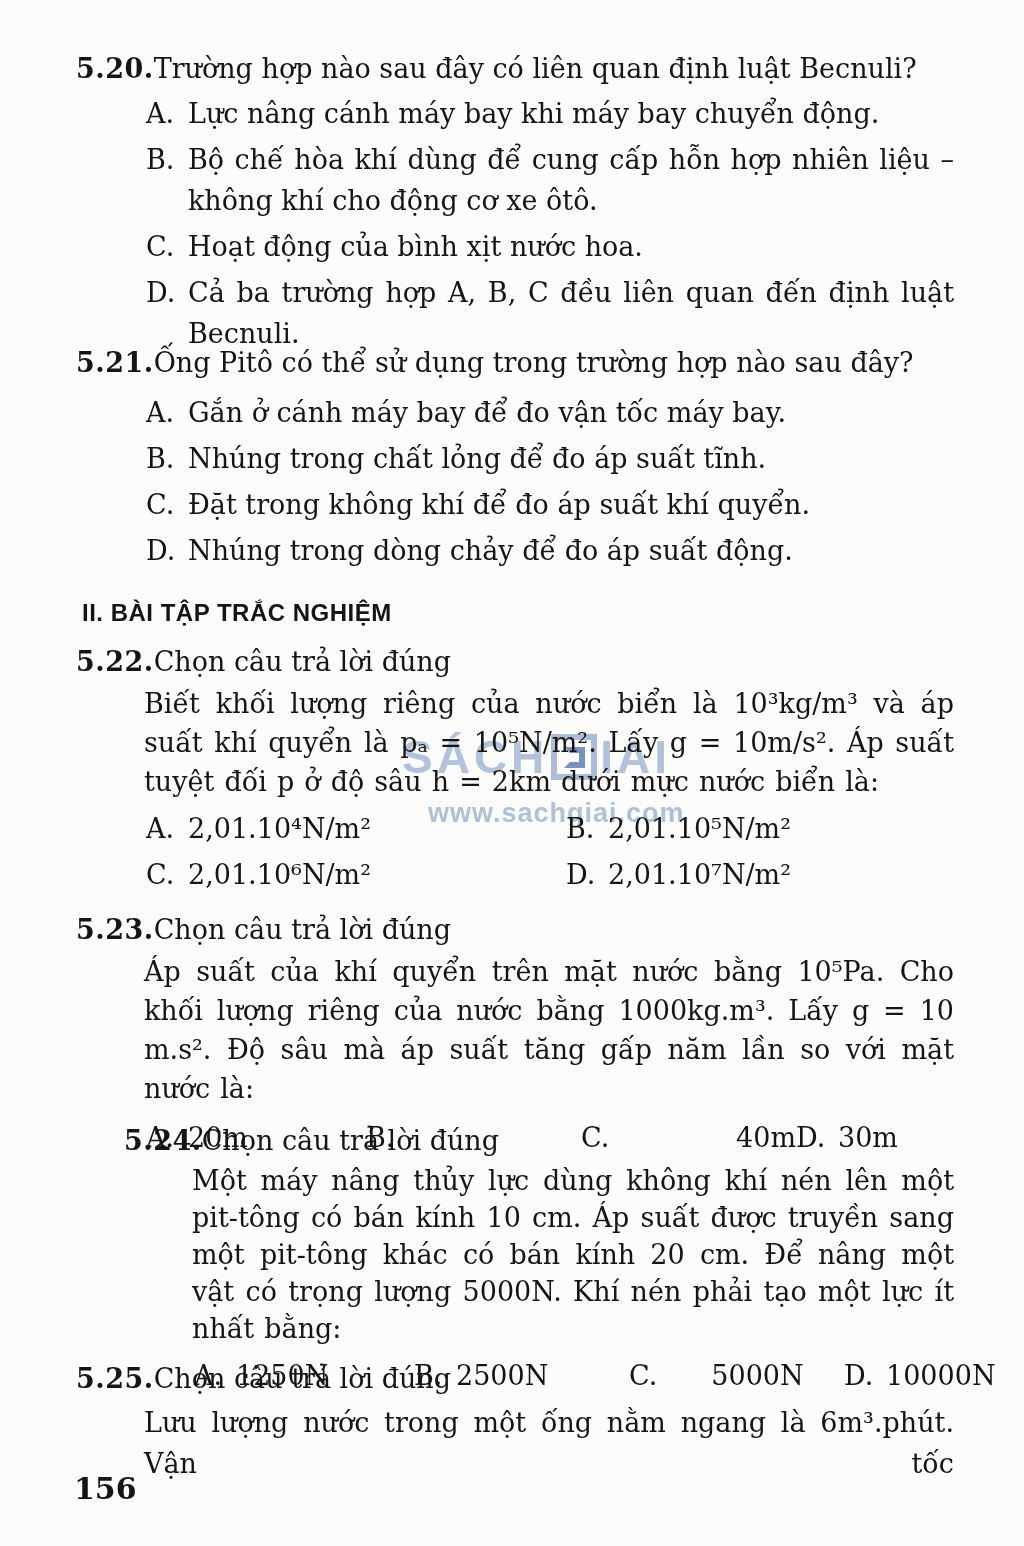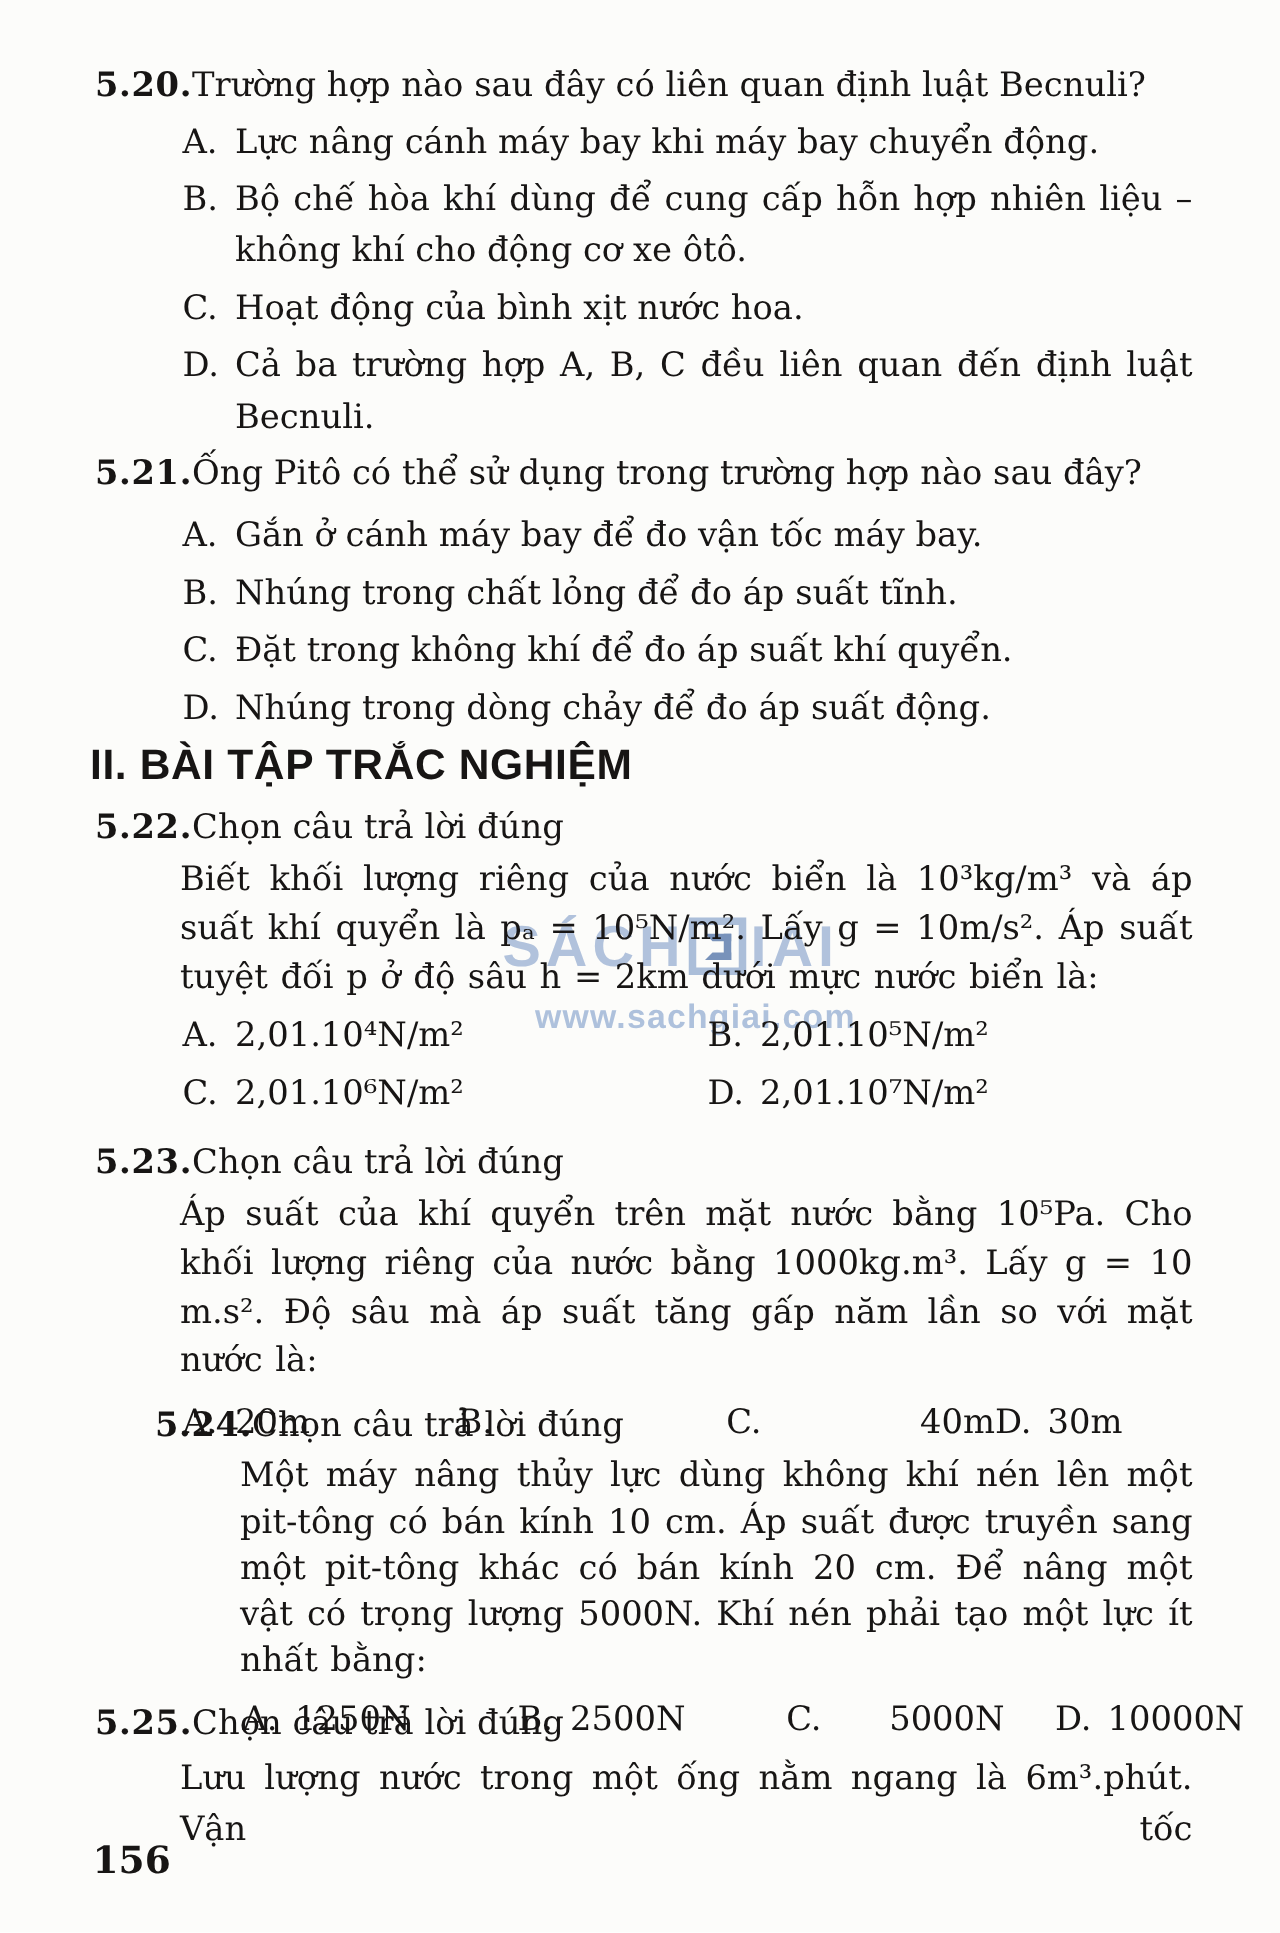--- a/index.html
+++ b/index.html
@@ -20,23 +20,23 @@
   .opt-text{flex:1;text-align:justify;}
   .body-par{margin-left:68px;margin-top:3px;text-align:justify;word-spacing:1.5px;}
   .opts-2col{display:grid;grid-template-columns:420px 1fr;row-gap:7px;margin-left:70px;margin-top:8px;}
   .opts-4col{display:grid;grid-template-columns:220px 215px 215px 1fr;margin-left:70px;margin-top:10px;}
   .opts-2col .opt,.opts-4col .opt{margin-bottom:0;}
   .s522{line-height:39px;}
   .s523{line-height:39px;}
   .s524{line-height:37px;margin-left:48px;}
   .s525 .body-par{text-align-last:justify;}
   .section-heading{
-    position:absolute;left:72px;top:592px;z-index:1;
+    position:absolute;left:82px;top:592px;z-index:1;
     font-family:"Liberation Sans","DejaVu Sans",sans-serif;
-    font-weight:bold;font-size:34px;letter-spacing:0.5px;
+    font-weight:bold;font-size:24px;letter-spacing:0.5px;
   }
   .page-number{
     position:absolute;left:74px;top:1468px;z-index:1;
     font-weight:bold;font-size:30px;
   }
   
   .watermark{position:absolute;left:402px;top:734px;z-index:0;user-select:none;pointer-events:none;}
   .wm-row{
     display:flex;align-items:center;
     font-family:"Liberation Sans","DejaVu Sans",sans-serif;
@@ -95,21 +95,21 @@
         <span class="opt-label">C.</span>
         <span class="opt-text">Hoạt động của bình xịt nước hoa.</span>
       </div>
       <div class="opt">
         <span class="opt-label">D.</span>
         <span class="opt-text">Cả ba trường hợp A, B, C đều liên quan đến định luật Becnuli.</span>
       </div>
     </div>
   </section>
 
-  <section class="q" style="top:358px">
+  <section class="q" style="top:342px">
     <div class="q-head">
       <span class="q-num">5.21.</span>
       <span class="q-title">Ống Pitô có thể sử dụng trong trường hợp nào sau đây?</span>
     </div>
     <div class="opts" style="margin-top:9px">
       <div class="opt">
         <span class="opt-label">A.</span>
         <span class="opt-text">Gắn ở cánh máy bay để đo vận tốc máy bay.</span>
       </div>
       <div class="opt">

